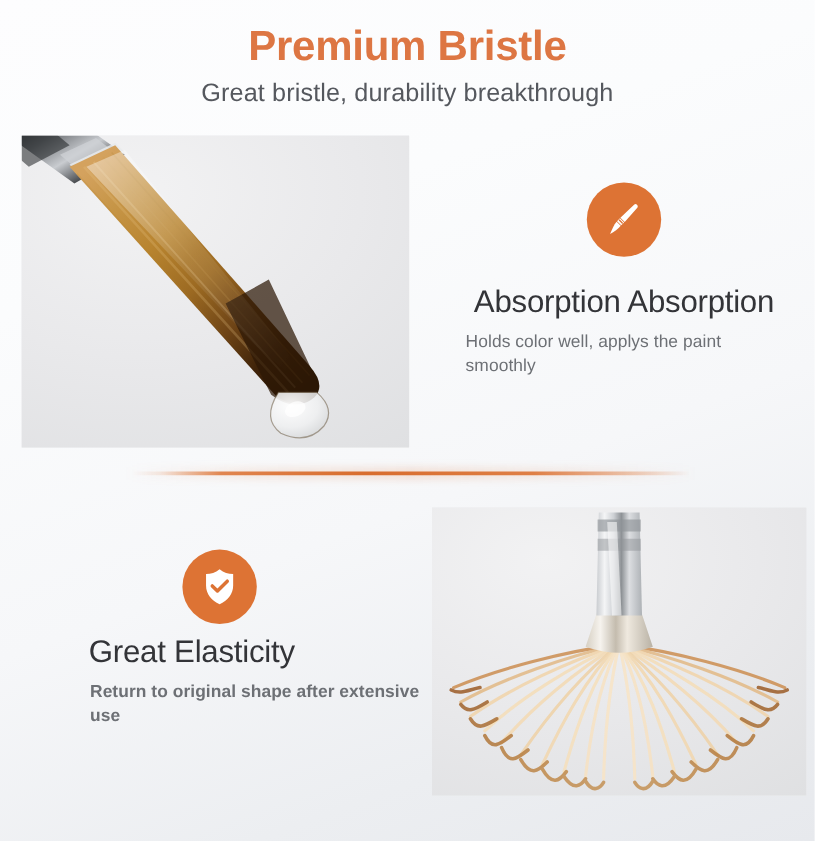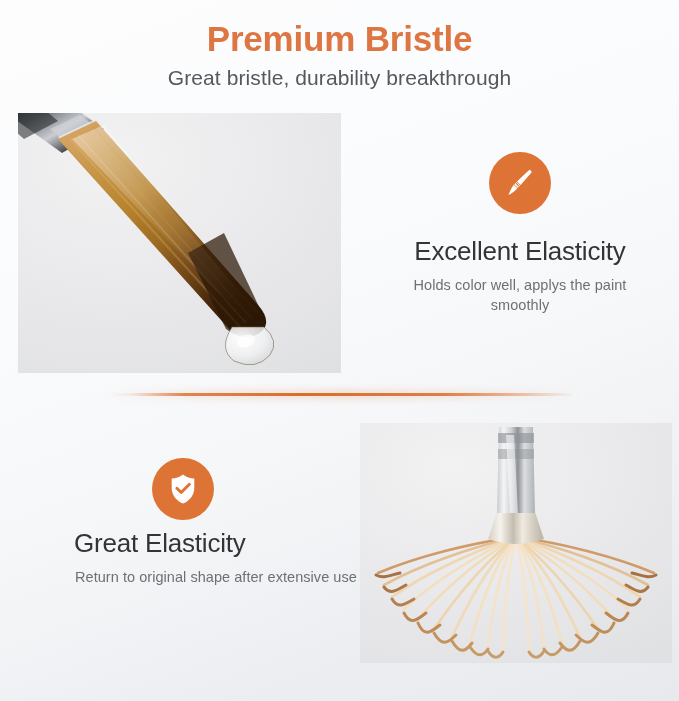--- a/index.html
+++ b/index.html
@@ -132,32 +132,33 @@
     color: #6d7075;
     line-height: 1.38;
     letter-spacing: 0.05px;
   }
 
   .feature-absorption .feature-title {
     text-align: center;
     margin-top: 22px;
   }
   .feature-absorption .feature-desc {
-    text-align: center;
+    text-align: left;
     padding: 0 18px;
   }
 
   .feature-elasticity .feature-title {
     text-align: left;
     margin-top: 8px;
     padding-left: 12px;
   }
   .feature-elasticity .feature-desc {
     text-align: left;
     padding-left: 13px;
+    font-weight: bold;
   }
 
   
   .divider {
     position: absolute;
     left: 110px;
     top: 393px;
     width: 465px;
     height: 3px;
     background: linear-gradient(to right,
@@ -265,21 +266,21 @@
       <svg width="36" height="36" viewBox="0 0 36 36">
 
         <path d="M 28.8 5.6 C 29.6 6.4 29.7 7.3 29.1 8.1 L 18.6 20.0 L 15.0 16.4 L 26.6 5.5 C 27.4 4.9 28.1 4.9 28.8 5.6 Z" fill="#ffffff"></path>
 
         <path d="M 14.6 16.9 L 18.1 20.4 L 15.7 22.8 L 12.2 19.3 Z" fill="#ffffff"></path>
         <path d="M 13.9 18.2 L 16.9 21.2" stroke="#dd7334" stroke-width="1.1" fill="none"></path>
 
         <path d="M 11.8 19.7 L 15.3 23.2 C 13.3 25.8 9.8 28.4 6.4 29.9 C 7.9 26.3 9.6 22.3 11.8 19.7 Z" fill="#ffffff"></path>
       </svg>
     </div>
-    <h2 class="feature-title">Excellent Elasticity</h2>
+    <h2 class="feature-title">Absorption Absorption</h2>
     <p class="feature-desc">Holds color well, applys the paint smoothly</p>
   </div>
 
   <div class="divider-glow"></div>
   <div class="divider"></div>
 
   <div class="feature feature-elasticity">
     <div class="icon-badge">
       <svg width="36" height="36" viewBox="0 0 36 36">
         <path d="M 18 3.4 C 21.5 6.2 25.2 7.4 29.3 7.4 L 29.3 17.0 C 29.3 24.2 24.7 29.8 18 32.6 C 11.3 29.8 6.7 24.2 6.7 17.0 L 6.7 7.4 C 10.8 7.4 14.5 6.2 18 3.4 Z" fill="#ffffff"></path>

